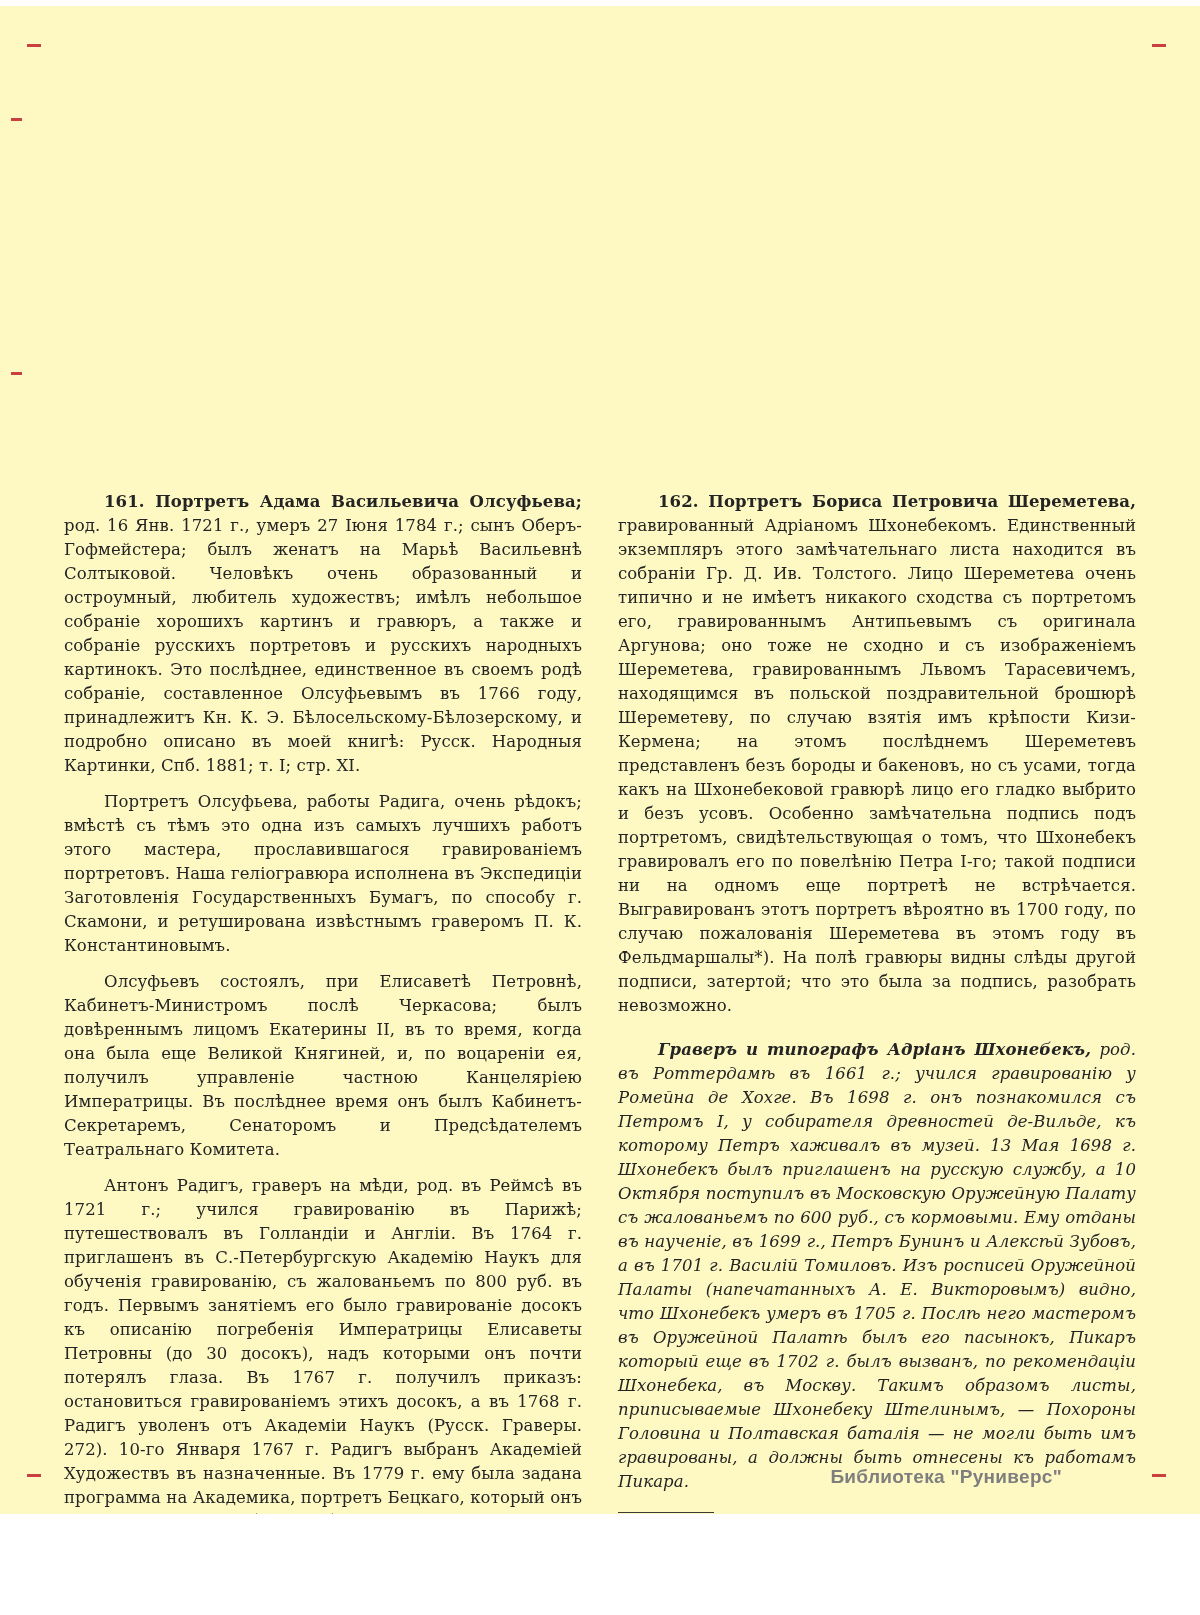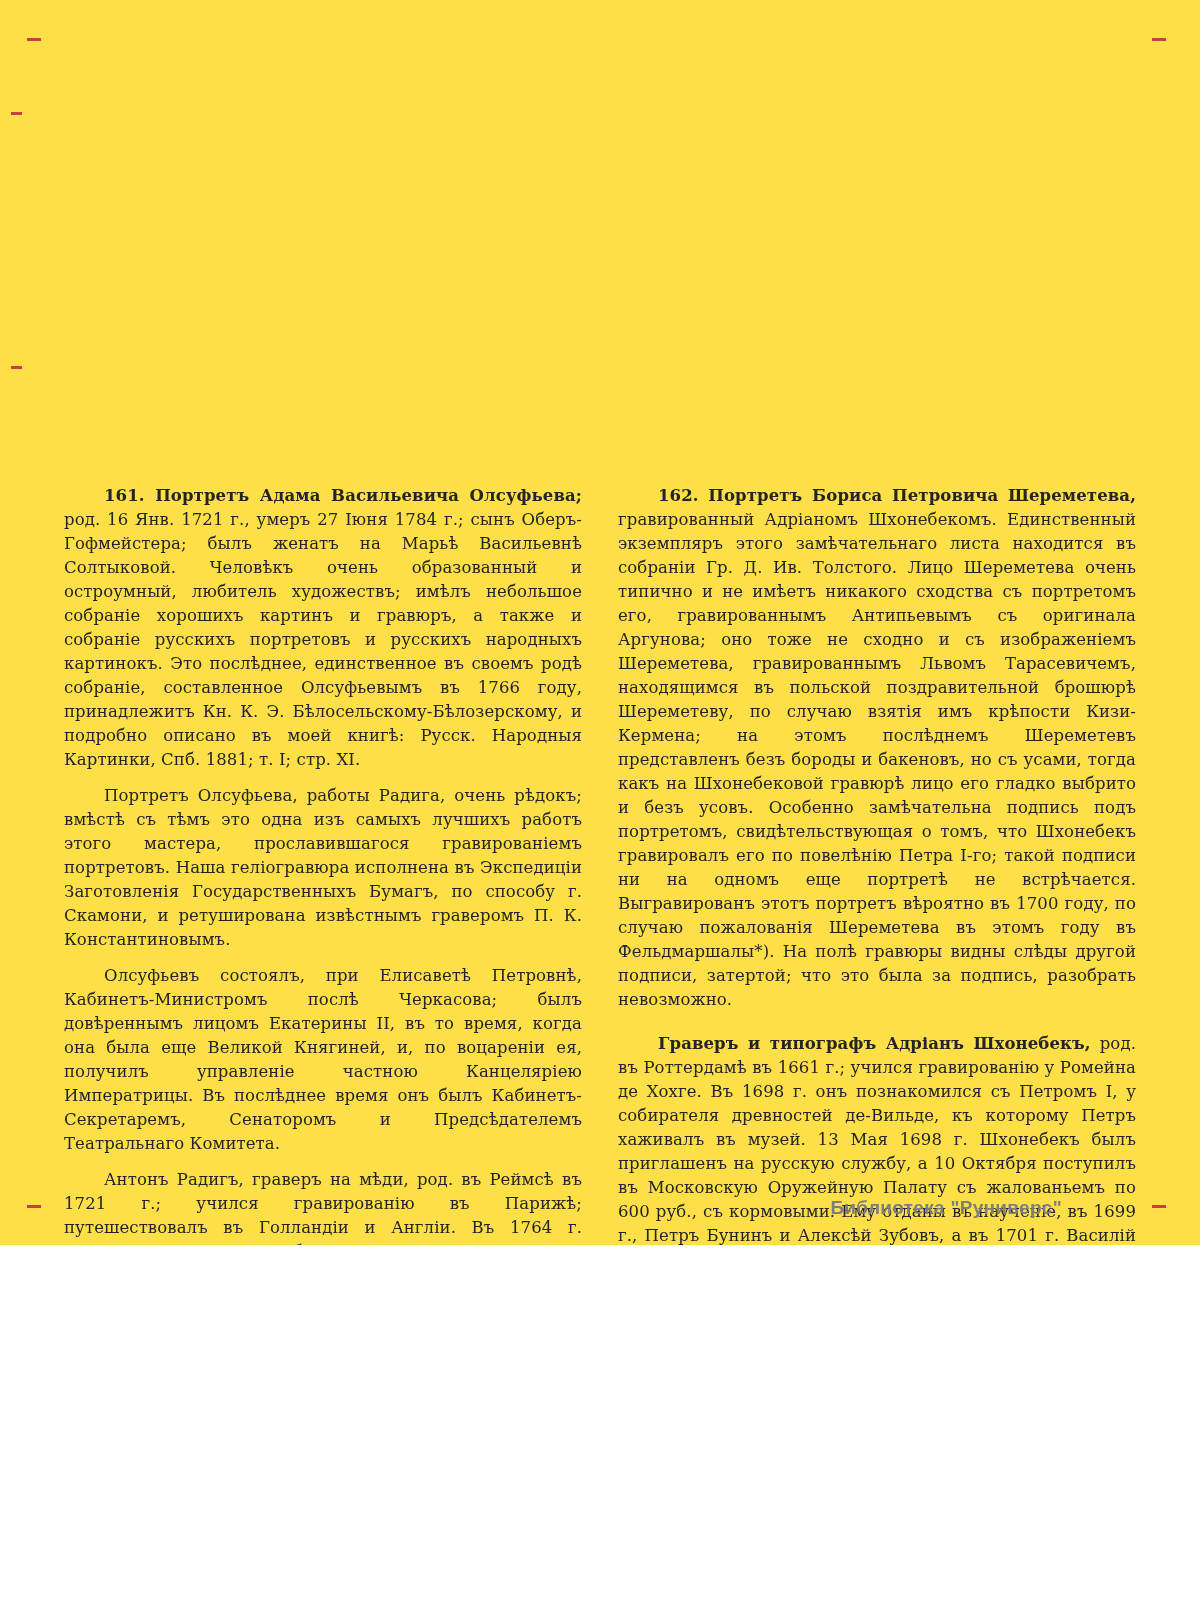--- a/index.html
+++ b/index.html
@@ -1,45 +1,46 @@
 <!DOCTYPE html>
 <html><head>
 <meta charset="utf-8">
 <style>
   * { box-sizing: border-box; }
   html, body { margin: 0; padding: 0; background: #ffffff; }
   .page {
     position: relative;
     width: 1200px;
-    height: 1245px;
-    background: #fde047;
+    height: 1508px;
+    background: #fef9c3;
     overflow: hidden;
     font-family: "DejaVu Serif", "Liberation Serif", serif;
     color: #242424;
+    margin-top: 6px;
   }
   .columns {
     position: absolute;
     left: 64px;
     top: 484px;
     width: 1072px;
     display: flex;
     justify-content: space-between;
   }
   .col { width: 518px; }
   .col p {
     margin: 0;
     text-indent: 40px;
     text-align: justify;
     font-size: 16.5px;
     line-height: 24px;
     letter-spacing: 0.1px;
   }
   .col p + p { margin-top: 12px; }
   .lead b { font-weight: bold; }
-  .bio-start { margin-top: 20px !important; }
+  .bio-start { margin-top: 20px !important; font-style: italic; }
   .footnote-rule {
     width: 96px;
     border: none;
     border-top: 1px solid #3a3a3a;
     margin: 18px 0 8px 0;
     height: 0;
   }
   .watermark {
     position: absolute;
     right: 138px;

